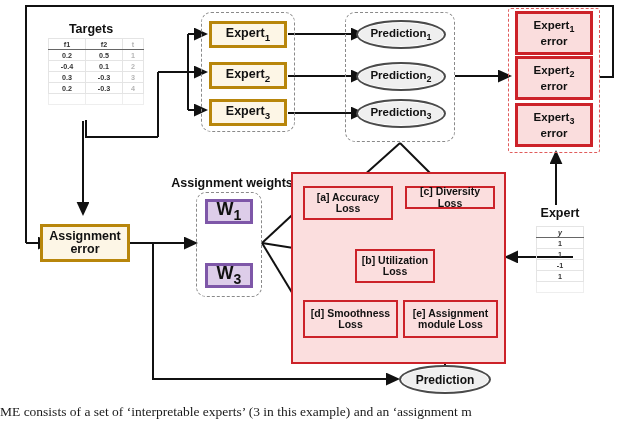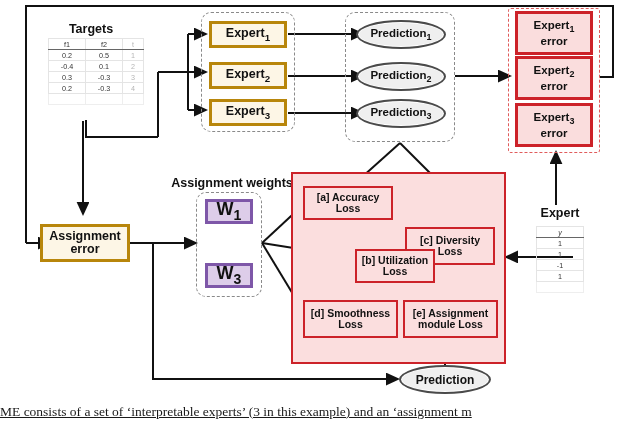--- a/index.html
+++ b/index.html
@@ -38,27 +38,27 @@
 
   .sub{font-size:0.78em;vertical-align:sub;}
 
   .caption-label{position:absolute;font-weight:bold;font-size:12.5px;color:#111;
                  text-align:center;}
 
   
   table.dt{position:absolute;border-collapse:collapse;font-size:7.2px;color:#333;
            font-family:"Liberation Sans",sans-serif;}
   table.dt td,table.dt th{border:0.6px solid #e4e4e4;text-align:center;padding:0.5px 3px;
-           font-weight:normal;}
+           font-weight:bold;}
   table.dt th{border-bottom:1.2px solid #666;}
   table.dt .muted{color:#b5b5b5;}
   table.dt .blank{border-color:#eee;color:transparent;}
 
   .figcap{position:absolute;left:0;top:404px;width:640px;font-family:"Liberation Serif",serif;
-          font-size:13.5px;color:#1a1a1a;white-space:nowrap;overflow:hidden;text-decoration:underline;}
+          font-size:13.5px;color:#1a1a1a;white-space:nowrap;overflow:hidden;}
 </style>
 </head>
 <body>
 
 <div id="stage">
 
   <svg class="lines" viewBox="0 0 640 429">
     <defs>
       <marker id="ah" markerWidth="7" markerHeight="7" refX="6" refY="3.2" orient="auto" markerUnits="strokeWidth">
         <path d="M0,0 L7,3.2 L0,6.4 z" fill="#111"></path>
@@ -228,21 +228,21 @@
     <span><span>W</span><span class="sub">3</span></span>
   </div>
 
   <div class="losspanel" style="left:291px;top:172px;width:215px;height:192px;"></div>
 
   <div class="node lossbox" style="left:303px;top:186px;width:90px;height:34px;">
     <span>[a] Accuracy</span>
     <span>Loss</span>
   </div>
 
-  <div class="node lossbox" style="left:405px;top:186px;width:90px;height:38px;margin-top:41px;">
+  <div class="node lossbox" style="left:405px;top:186px;width:90px;height:23px;">
     <span>[c] Diversity</span>
     <span>Loss</span>
   </div>
 
   <div class="node lossbox" style="left:355px;top:249px;width:80px;height:34px;">
     <span>[b] Utilization</span>
     <span>Loss</span>
   </div>
 
   <div class="node lossbox" style="left:303px;top:300px;width:95px;height:38px;">

